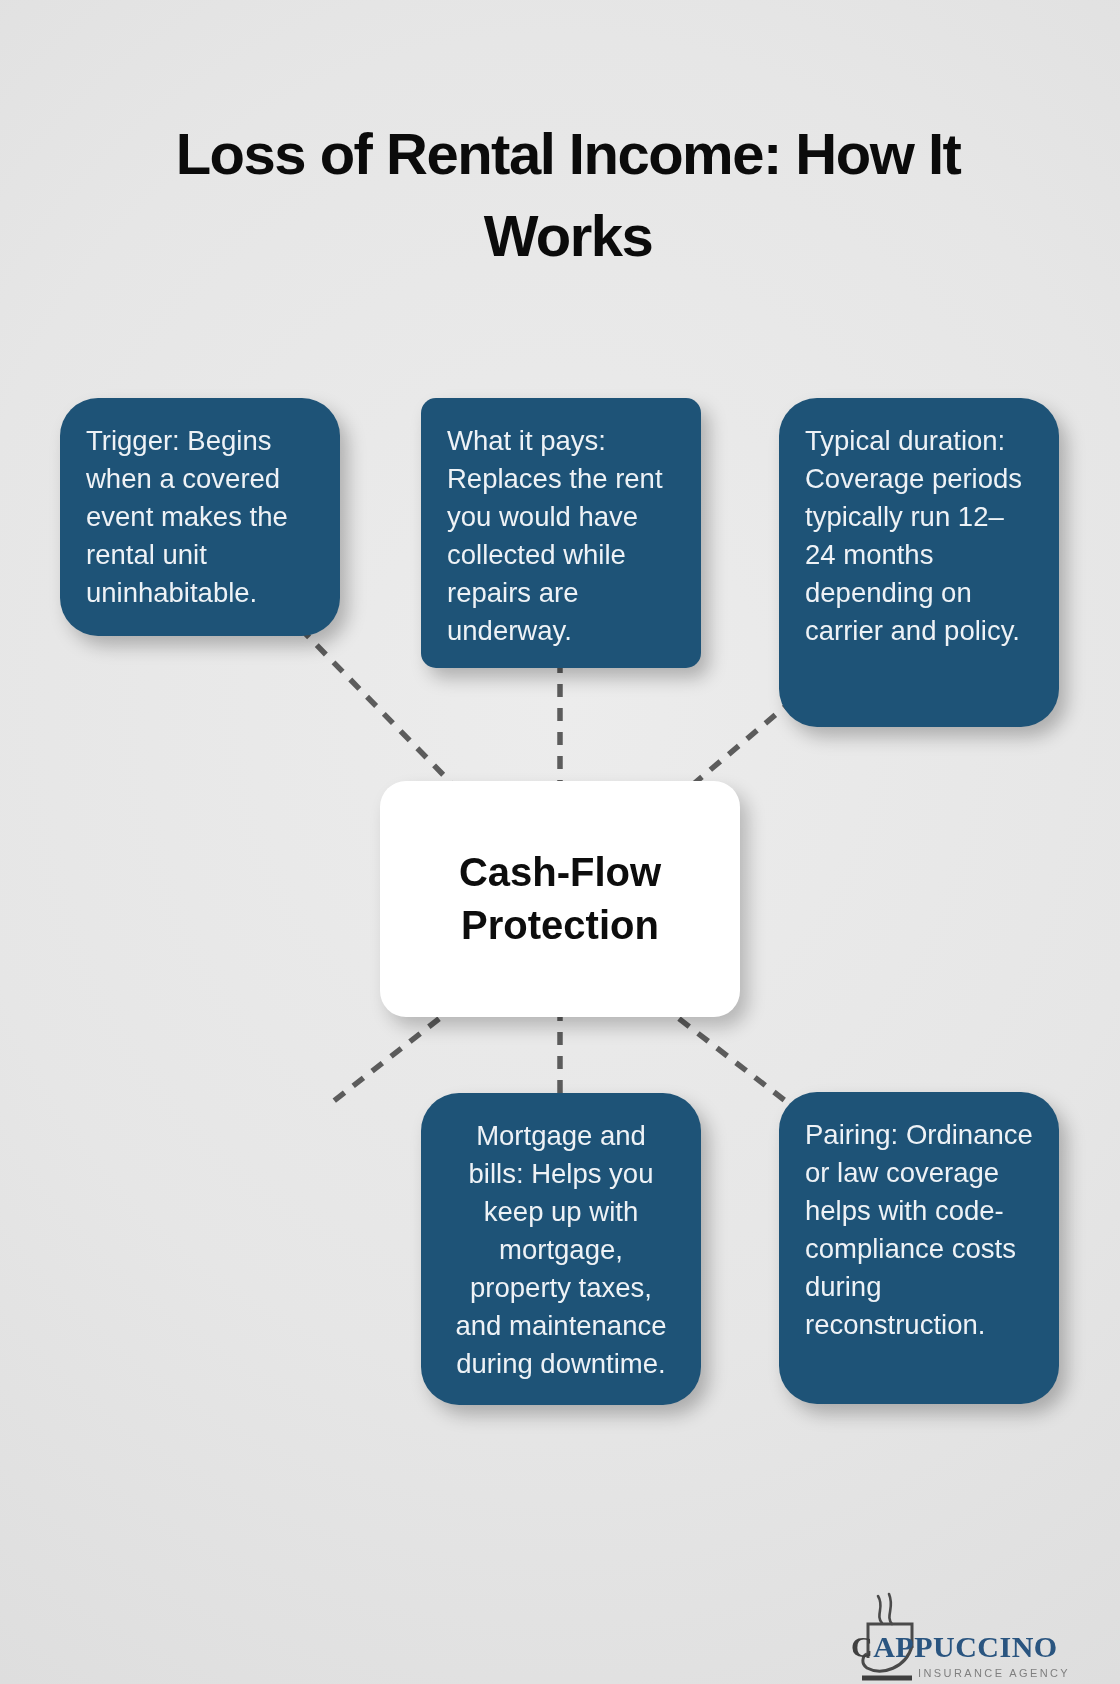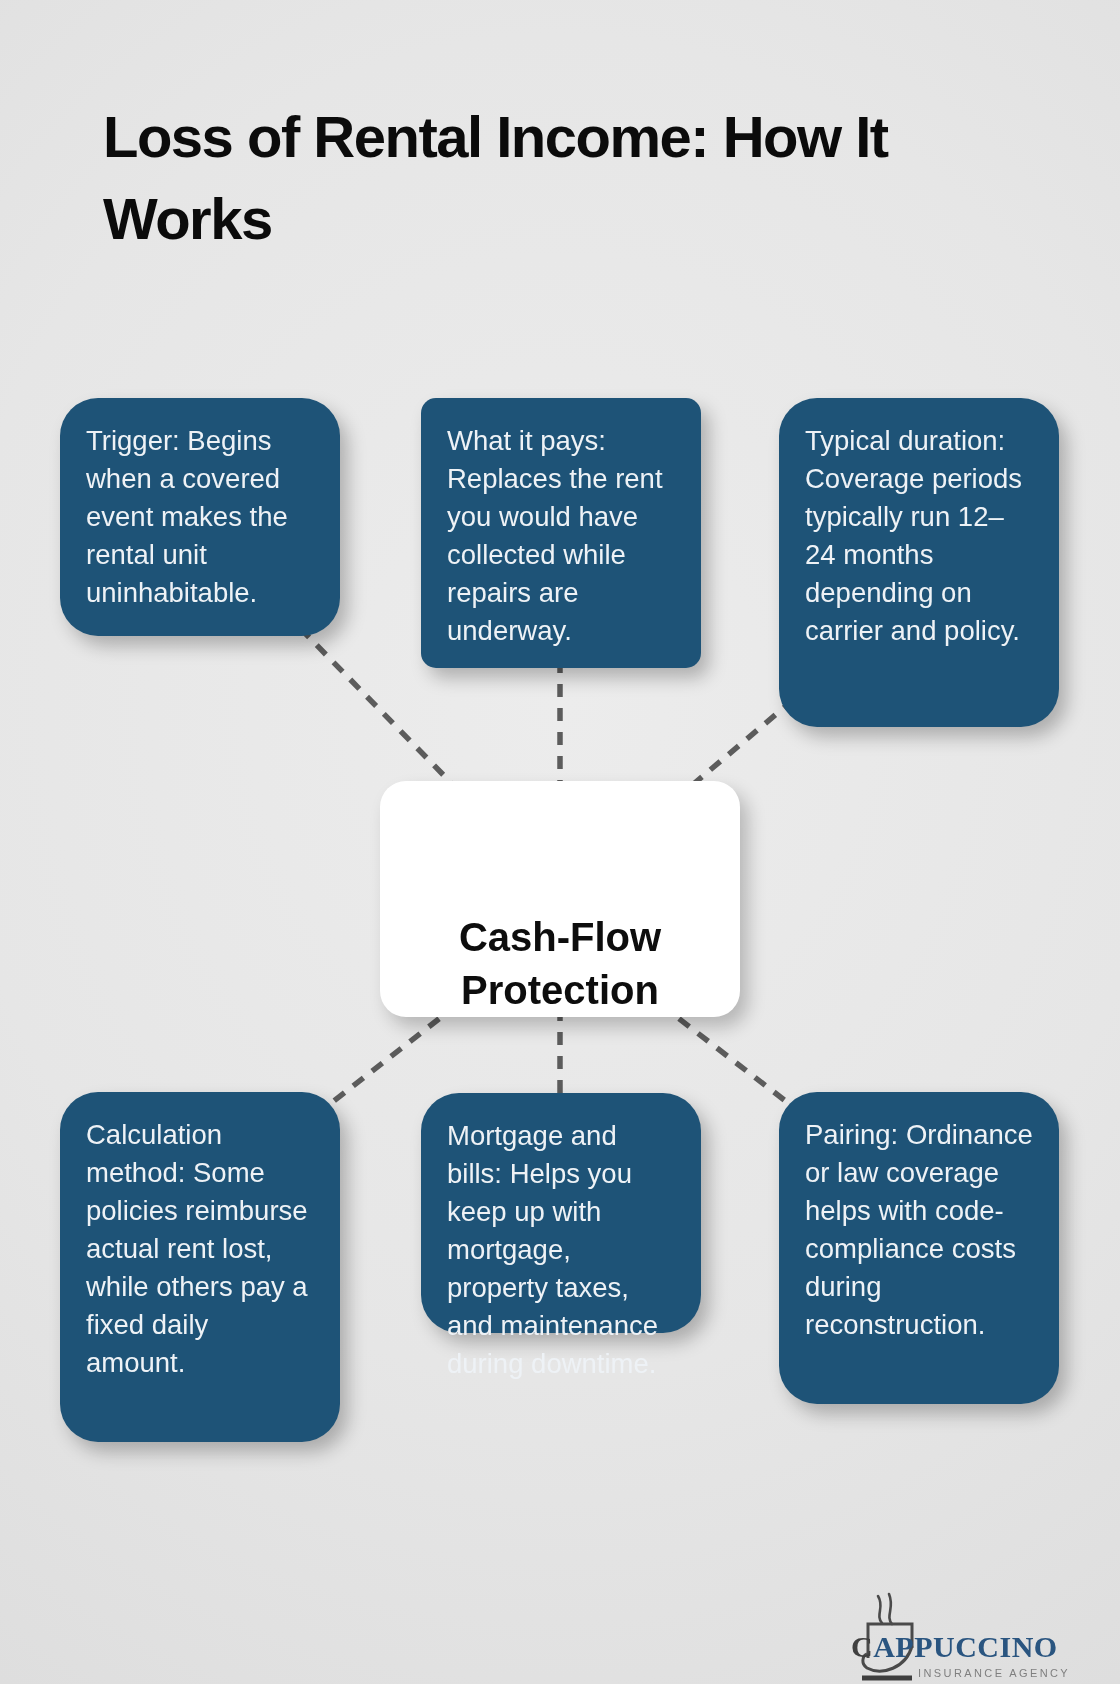--- a/index.html
+++ b/index.html
@@ -6,23 +6,23 @@
   .stage{
     position:relative;
     width:1120px;height:1684px;
     overflow:hidden;
     font-family:"Liberation Sans", sans-serif;
     background: radial-gradient(ellipse 130% 95% at 50% 42%, #ececec 0%, #e6e6e6 42%, #dedede 72%, #d3d3d3 100%);
   }
   .title{
     position:absolute;
     top:96px;left:16px;right:0;
-    margin:0 auto;
+    margin:17px auto;
     width:930px;
-    text-align:left;
+    text-align:center;
     font-size:58px;
     line-height:1.42;
     font-weight:bold;
     letter-spacing:-1.5px;
     color:#0b0b0b;
   }
   .connectors{
     position:absolute;left:0;top:0;width:1120px;height:1684px;
   }
   .card{
@@ -37,30 +37,30 @@
   .card p{
     margin:0;
     font-size:27.5px;
     line-height:38px;
     color:var(--card-text,#eef2f6);
   }
   .card-tl{left:60px;top:398px;height:238px;}
   .card-tm{left:421px;top:398px;height:270px;border-radius:15px;}
   .card-tr{left:779px;top:398px;height:329px;}
   .card-bl{left:60px;top:1092px;height:350px;}
-  .card-bm{left:421px;top:1093px;height:240px;}
+  .card-bm{left:421px;top:1093px;height:312px;text-align:center;}
   .card-br{left:779px;top:1092px;height:312px;}
   .center-node{
     position:absolute;
     left:380px;top:781px;
     width:360px;height:236px;
     background:var(--center-bg,#ffffff);
     border-radius:26px;
     box-shadow:8px 10px 18px rgba(0,0,0,0.22);
-    display:flex;align-items:flex-end;justify-content:center;
+    display:flex;align-items:center;justify-content:center;
   }
   .center-node .label{
     font-size:40px;
     font-weight:bold;
     line-height:1.32;
     color:var(--center-text,#0d0d0d);
     text-align:center;
     width:300px;
   }
   .logo{
@@ -92,23 +92,20 @@
   </div>
 
   <div class="card card-tm">
     <p>What it pays: Replaces the rent you would have collected while repairs are underway.</p>
   </div>
 
   <div class="card card-tr">
     <p>Typical duration: Coverage periods typically run 12–24 months depending on carrier and policy.</p>
   </div>
 
-  <div class="card card-bl">
-    <p>Calculation method: Some policies reimburse actual rent lost, while others pay a fixed daily amount.</p>
-  </div>
 
   <div class="card card-bm">
     <p>Mortgage and bills: Helps you keep up with mortgage, property taxes, and maintenance during downtime.</p>
   </div>
 
   <div class="card card-br">
     <p>Pairing: Ordinance or law coverage helps with code-compliance costs during reconstruction.</p>
   </div>
 
   <div class="center-node">

